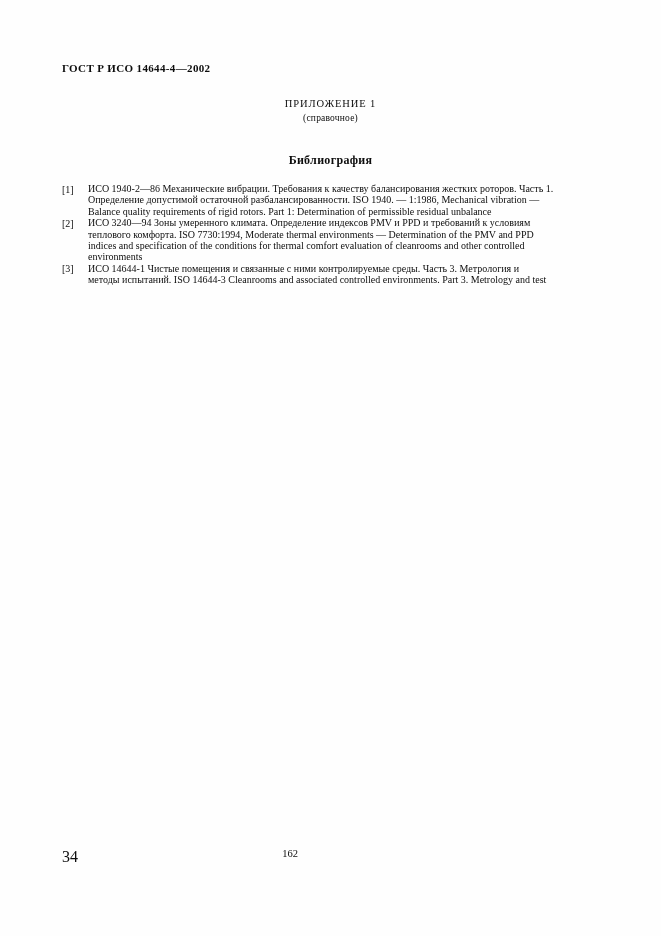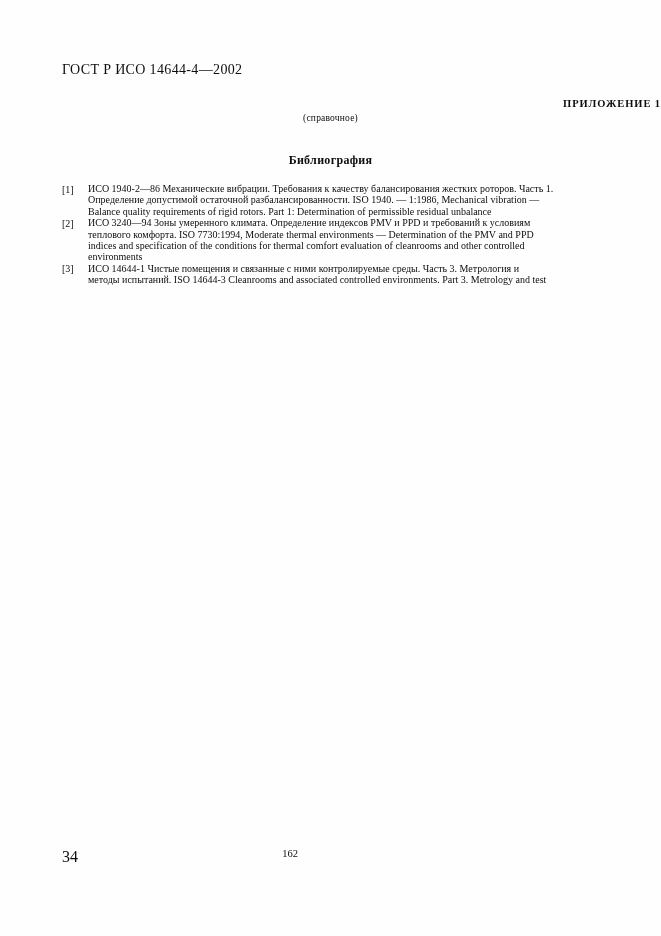--- a/index.html
+++ b/index.html
@@ -23,39 +23,38 @@
     width: 661px;
     height: 936px;
     background: #fefefe;
   }
 
   
   .doc-header {
     position: absolute;
     left: 62px;
     top: 62px;
-    font-size: 14px;
-    font-weight: normal;
+    font-size: 11px;
+    font-weight: bold;
     letter-spacing: 0.35px;
     white-space: nowrap;
   }
 
   
   .annex-block {
     position: absolute;
     left: 0;
     top: 98px;
     width: 661px;
     text-align: center;
   }
   .annex-title {
     font-size: 10.5px;
-    font-weight: bold;
+    font-weight: normal;
     letter-spacing: 0.9px;
-    text-align: right;
   }
   .annex-sub {
     font-size: 9.5px;
     font-weight: normal;
     margin-top: 4px;
     letter-spacing: 0.2px;
   }
 
   
   .biblio-heading {

